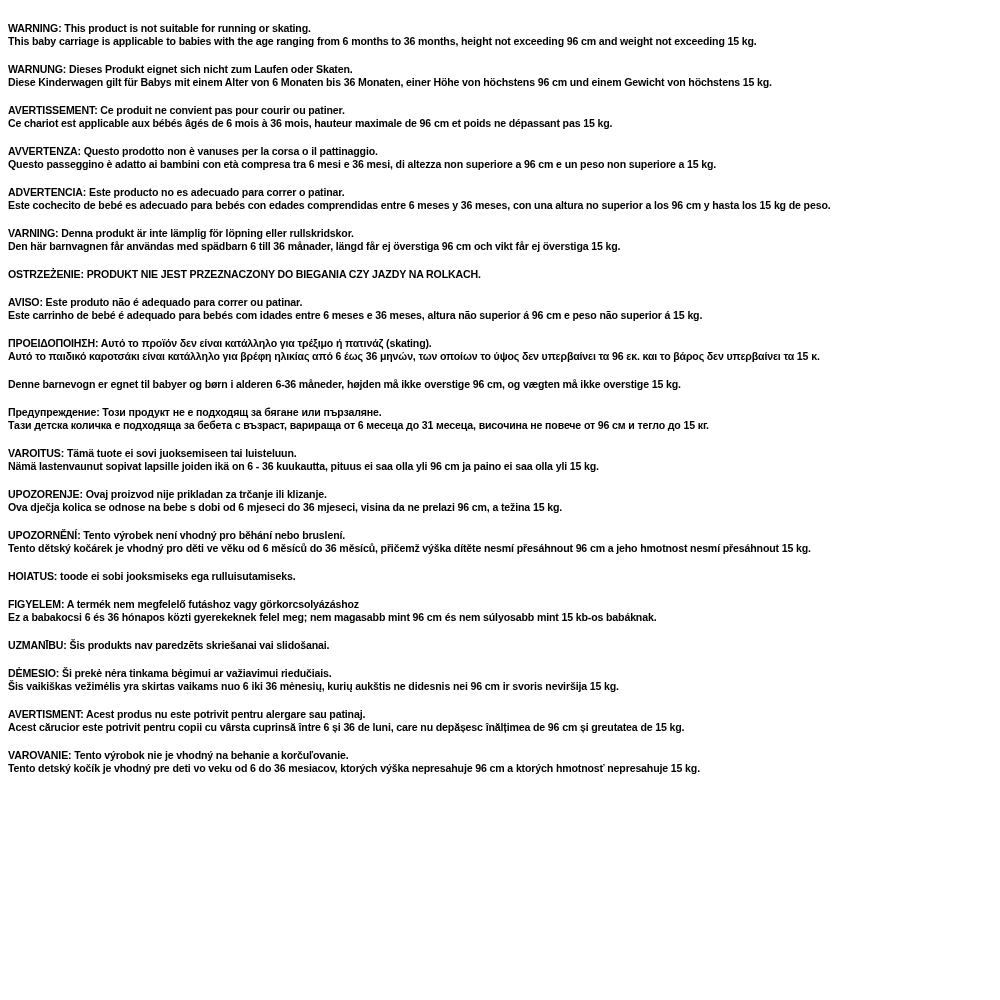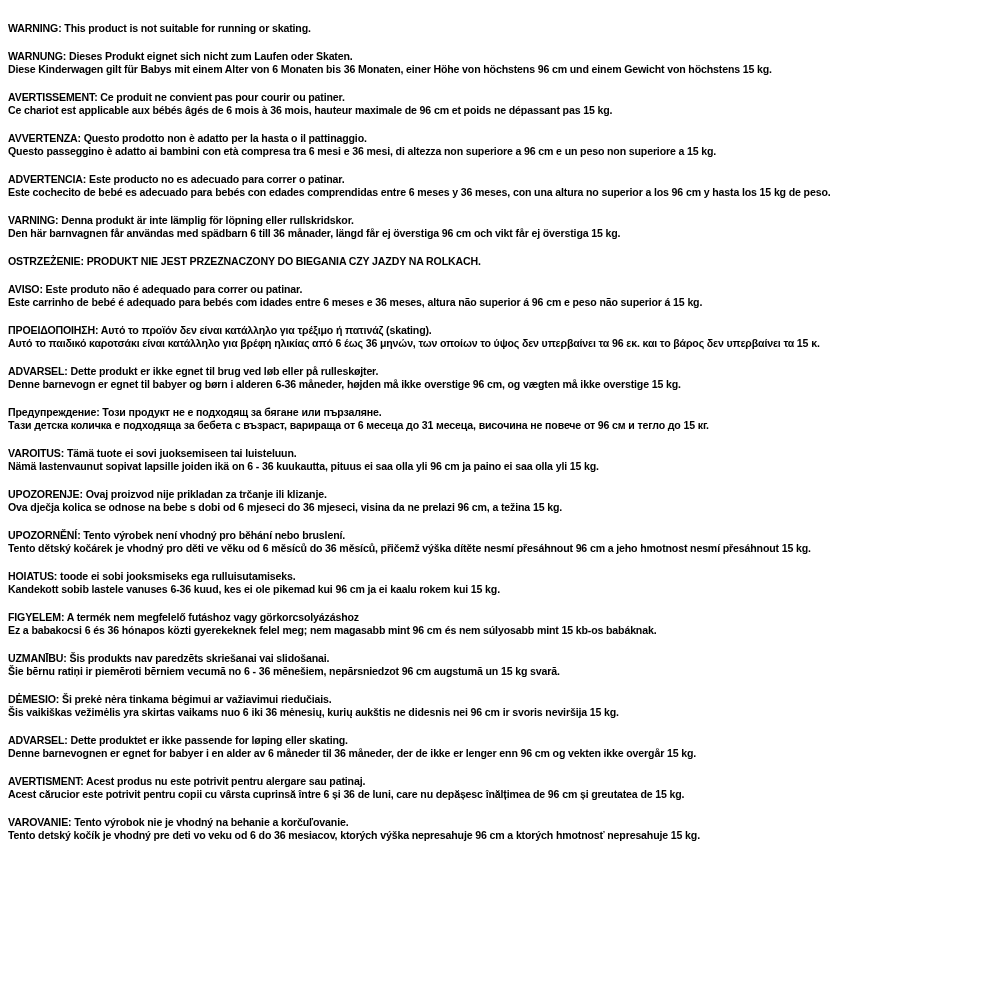--- a/index.html
+++ b/index.html
@@ -31,31 +31,32 @@
     white-space: nowrap;
     color: #000000;
   }
 </style>
 </head>
 <body>
 
 <div class="doc">
     <div class="warning-section">
       <div class="warning-line">WARNING: This product is not suitable for running or skating.</div>
+      <div class="warning-line">This baby carriage is applicable to babies with the age ranging from 6 months to 36 months, height not exceeding 96 cm and weight not exceeding 15 kg.</div>
     </div>
     <div class="warning-section">
       <div class="warning-line">WARNUNG: Dieses Produkt eignet sich nicht zum Laufen oder Skaten.</div>
       <div class="warning-line">Diese Kinderwagen gilt für Babys mit einem Alter von 6 Monaten bis 36 Monaten, einer Höhe von höchstens 96 cm und einem Gewicht von höchstens 15 kg.</div>
     </div>
     <div class="warning-section">
       <div class="warning-line">AVERTISSEMENT: Ce produit ne convient pas pour courir ou patiner.</div>
       <div class="warning-line">Ce chariot est applicable aux bébés âgés de 6 mois à 36 mois, hauteur maximale de 96 cm et poids ne dépassant pas 15 kg.</div>
     </div>
     <div class="warning-section">
-      <div class="warning-line">AVVERTENZA: Questo prodotto non è adatto per la hasta o il pattinaggio.</div>
+      <div class="warning-line">AVVERTENZA: Questo prodotto non è vanuses per la corsa o il pattinaggio.</div>
       <div class="warning-line">Questo passeggino è adatto ai bambini con età compresa tra 6 mesi e 36 mesi, di altezza non superiore a 96 cm e un peso non superiore a 15 kg.</div>
     </div>
     <div class="warning-section">
       <div class="warning-line">ADVERTENCIA: Este producto no es adecuado para correr o patinar.</div>
       <div class="warning-line">Este cochecito de bebé es adecuado para bebés con edades comprendidas entre 6 meses y 36 meses, con una altura no superior a los 96 cm y hasta los 15 kg de peso.</div>
     </div>
     <div class="warning-section">
       <div class="warning-line">VARNING: Denna produkt är inte lämplig för löpning eller rullskridskor.</div>
       <div class="warning-line">Den här barnvagnen får användas med spädbarn 6 till 36 månader, längd får ej överstiga 96 cm och vikt får ej överstiga 15 kg.</div>
     </div>
@@ -64,58 +65,51 @@
     </div>
     <div class="warning-section">
       <div class="warning-line">AVISO: Este produto não é adequado para correr ou patinar.</div>
       <div class="warning-line">Este carrinho de bebé é adequado para bebés com idades entre 6 meses e 36 meses, altura não superior á 96 cm e peso não superior á 15 kg.</div>
     </div>
     <div class="warning-section">
       <div class="warning-line">ΠΡΟΕΙΔΟΠΟΙΗΣΗ: Αυτό το προϊόν δεν είναι κατάλληλο για τρέξιμο ή πατινάζ (skating).</div>
       <div class="warning-line">Αυτό το παιδικό καροτσάκι είναι κατάλληλο για βρέφη ηλικίας από 6 έως 36 μηνών, των οποίων το ύψος δεν υπερβαίνει τα 96 εκ. και το βάρος δεν υπερβαίνει τα 15 κ.</div>
     </div>
     <div class="warning-section">
-      <div class="warning-line">ADVARSEL: Dette produkt er ikke egnet til brug ved løb eller på rulleskøjter.</div>
       <div class="warning-line">Denne barnevogn er egnet til babyer og børn i alderen 6-36 måneder, højden må ikke overstige 96 cm, og vægten må ikke overstige 15 kg.</div>
     </div>
     <div class="warning-section">
       <div class="warning-line">Предупреждение: Този продукт не е подходящ за бягане или пързаляне.</div>
       <div class="warning-line">Тази детска количка е подходяща за бебета с възраст, варираща от 6 месеца до 31 месеца, височина не повече от 96 см и тегло до 15 кг.</div>
     </div>
     <div class="warning-section">
       <div class="warning-line">VAROITUS: Tämä tuote ei sovi juoksemiseen tai luisteluun.</div>
       <div class="warning-line">Nämä lastenvaunut sopivat lapsille joiden ikä on 6 - 36 kuukautta, pituus ei saa olla yli 96 cm ja paino ei saa olla yli 15 kg.</div>
     </div>
     <div class="warning-section">
       <div class="warning-line">UPOZORENJE: Ovaj proizvod nije prikladan za trčanje ili klizanje.</div>
       <div class="warning-line">Ova dječja kolica se odnose na bebe s dobi od 6 mjeseci do 36 mjeseci, visina da ne prelazi 96 cm, a težina 15 kg.</div>
     </div>
     <div class="warning-section">
       <div class="warning-line">UPOZORNĚNÍ: Tento výrobek není vhodný pro běhání nebo bruslení.</div>
       <div class="warning-line">Tento dětský kočárek je vhodný pro děti ve věku od 6 měsíců do 36 měsíců, přičemž výška dítěte nesmí přesáhnout 96 cm a jeho hmotnost nesmí přesáhnout 15 kg.</div>
     </div>
     <div class="warning-section">
       <div class="warning-line">HOIATUS: toode ei sobi jooksmiseks ega rulluisutamiseks.</div>
-      <div class="warning-line">Kandekott sobib lastele vanuses 6-36 kuud, kes ei ole pikemad kui 96 cm ja ei kaalu rokem kui 15 kg.</div>
     </div>
     <div class="warning-section">
       <div class="warning-line">FIGYELEM: A termék nem megfelelő futáshoz vagy görkorcsolyázáshoz</div>
       <div class="warning-line">Ez a babakocsi 6 és 36 hónapos közti gyerekeknek felel meg; nem magasabb mint 96 cm és nem súlyosabb mint 15 kb-os babáknak.</div>
     </div>
     <div class="warning-section">
       <div class="warning-line">UZMANĪBU: Šis produkts nav paredzēts skriešanai vai slidošanai.</div>
-      <div class="warning-line">Šie bērnu ratiņi ir piemēroti bērniem vecumā no 6 - 36 mēnešiem, nepārsniedzot 96 cm augstumā un 15 kg svarā.</div>
     </div>
     <div class="warning-section">
       <div class="warning-line">DĖMESIO: Ši prekė nėra tinkama bėgimui ar važiavimui riedučiais.</div>
       <div class="warning-line">Šis vaikiškas vežimėlis yra skirtas vaikams nuo 6 iki 36 mėnesių, kurių aukštis ne didesnis nei 96 cm ir svoris neviršija 15 kg.</div>
-    </div>
-    <div class="warning-section">
-      <div class="warning-line">ADVARSEL: Dette produktet er ikke passende for løping eller skating.</div>
-      <div class="warning-line">Denne barnevognen er egnet for babyer i en alder av 6 måneder til 36 måneder, der de ikke er lenger enn 96 cm og vekten ikke overgår 15 kg.</div>
     </div>
     <div class="warning-section">
       <div class="warning-line">AVERTISMENT: Acest produs nu este potrivit pentru alergare sau patinaj.</div>
       <div class="warning-line">Acest cărucior este potrivit pentru copii cu vârsta cuprinsă între 6 și 36 de luni, care nu depășesc înălțimea de 96 cm și greutatea de 15 kg.</div>
     </div>
     <div class="warning-section">
       <div class="warning-line">VAROVANIE: Tento výrobok nie je vhodný na behanie a korčuľovanie.</div>
       <div class="warning-line">Tento detský kočík je vhodný pre deti vo veku od 6 do 36 mesiacov, ktorých výška nepresahuje 96 cm a ktorých hmotnosť nepresahuje 15 kg.</div>
     </div>
   </div>

